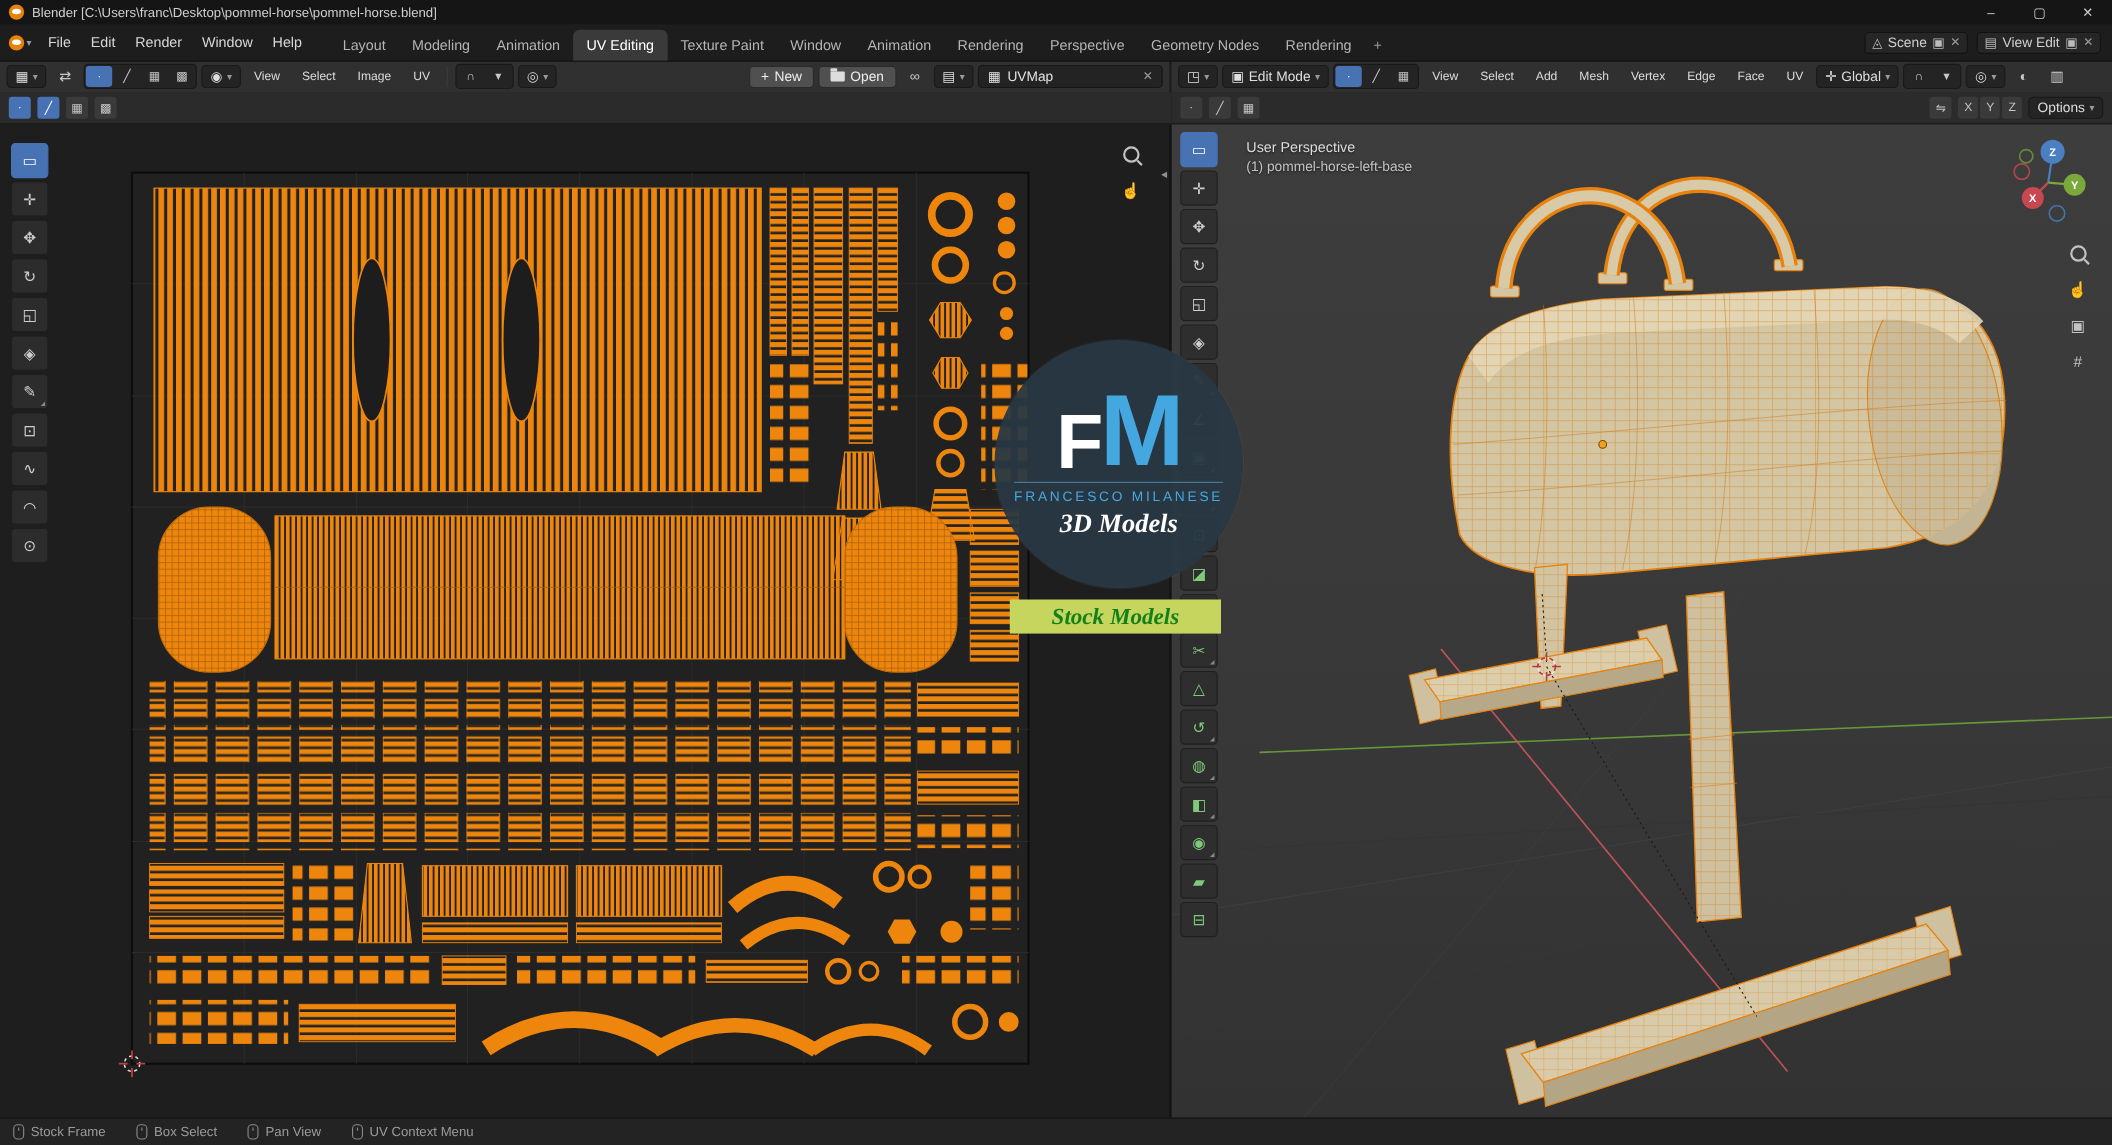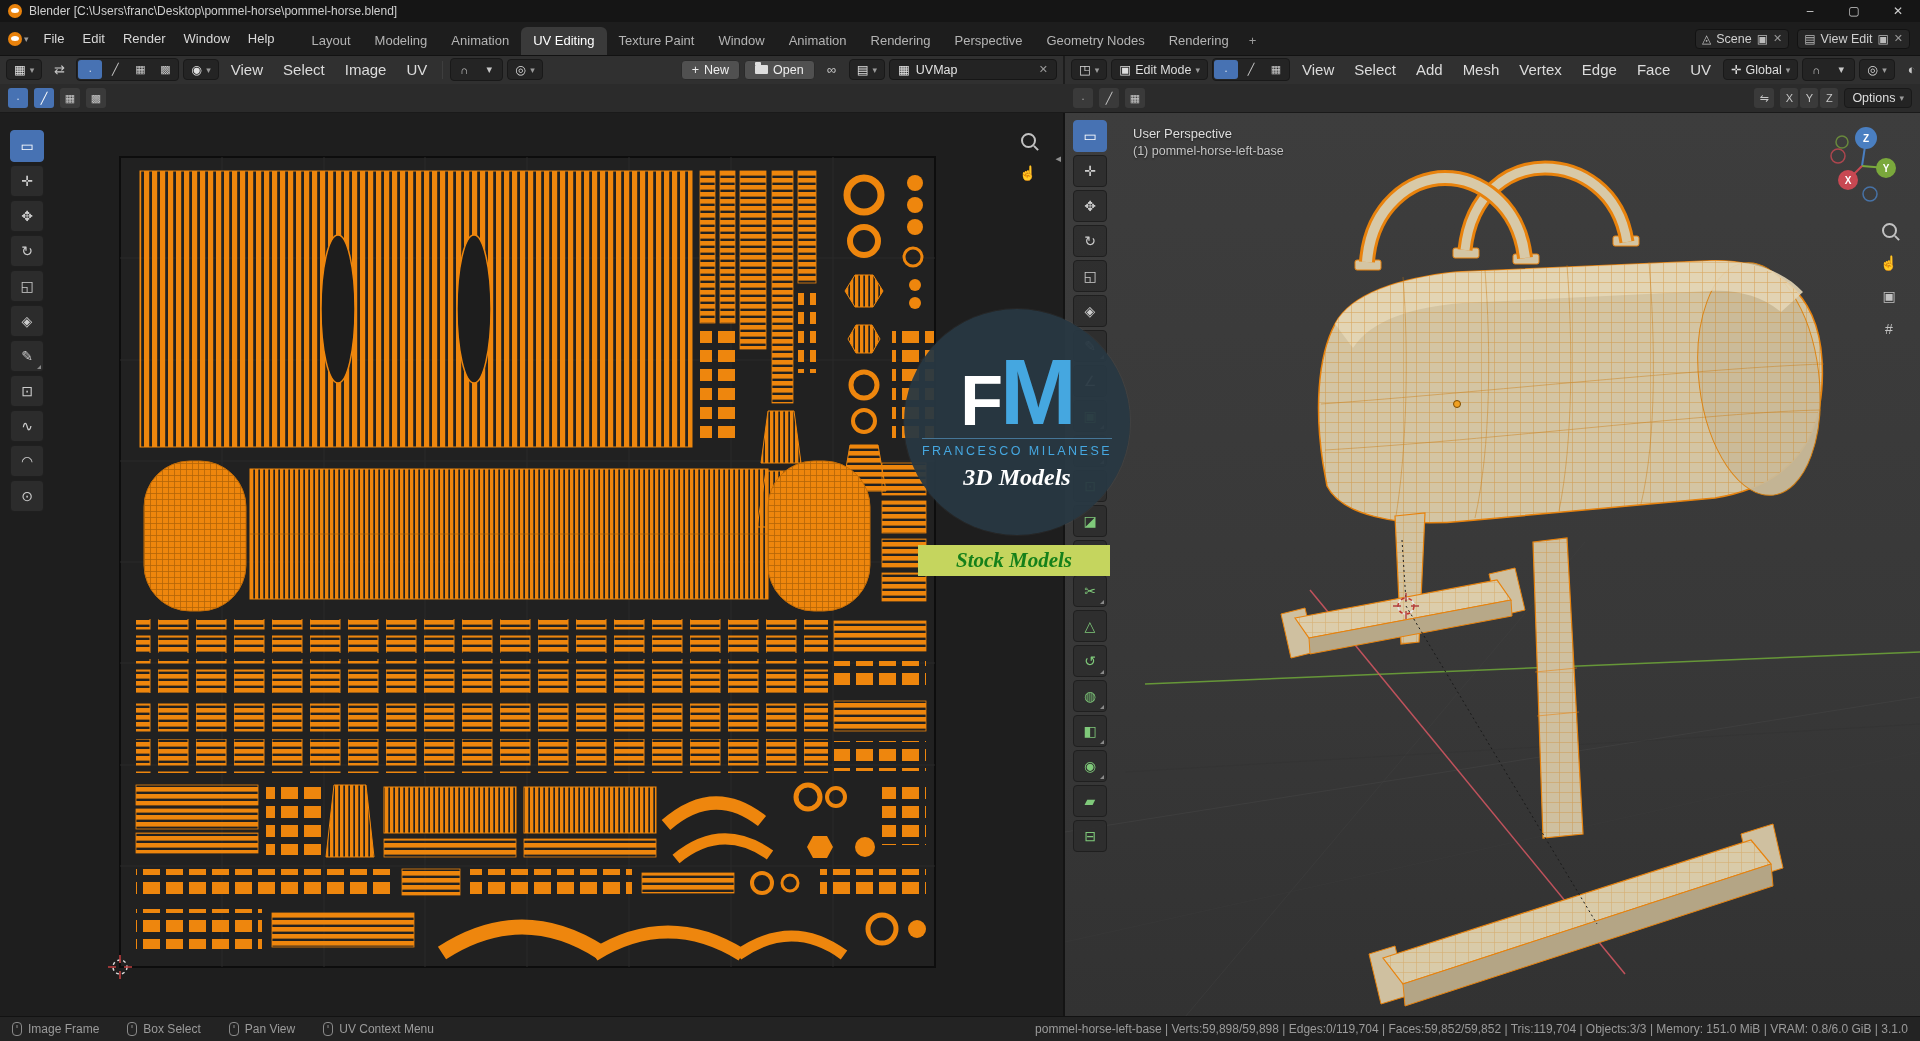--- a/index.html
+++ b/index.html
@@ -28,21 +28,21 @@
   
   .ed-header{position:absolute;top:55px;height:29px;background:#303030;border-bottom:1px solid #232323;display:flex;align-items:center;gap:4px;padding:0 6px;z-index:8;white-space:nowrap}
   .ed-header.left{left:0;width:1051px}
   .ed-header.right{left:1065px;right:0}
   .hsep{width:1px;height:18px;background:#3e3e3e;margin:0 3px}
   .ic{min-width:22px;height:22px;display:flex;align-items:center;justify-content:center;border-radius:3px;color:#c8c8c8;font-size:13px;padding:0 2px}
   .ic.on{background:#4772b3;color:#fff}
   .seg{display:flex;background:#242424;border:1px solid #191919;border-radius:4px;padding:1px;gap:1px}
   .seg .ic{min-width:20px;height:19px;font-size:11px}
   .dd{display:flex;align-items:center;gap:4px;background:#242424;border:1px solid #191919;border-radius:4px;padding:2px 7px;color:#dedede;font-size:12.5px}
-  .hmenu{padding:4px 8px;border-radius:4px;color:#dcdcdc;font-size:15px}
+  .hmenu{padding:4px 8px;border-radius:4px;color:#dcdcdc;font-size:11px}
   .pushbtn{display:flex;align-items:center;gap:5px;background:#505050;border:1px solid #2a2a2a;border-radius:4px;padding:2px 10px;color:#efefef;font-size:12.5px}
   .folder{width:13px;height:9px;background:#ddd;border-radius:1px;position:relative;display:inline-block}
   .folder::before{content:"";position:absolute;top:-3px;left:0;width:6px;height:3px;background:#ddd;border-radius:1px 1px 0 0}
   .field{display:flex;align-items:center;gap:6px;background:#232323;border:1px solid #161616;border-radius:4px;padding:2px 8px;min-width:150px;color:#e2e2e2}
   .field .wx{margin-left:auto;color:#9a9a9a;font-size:11px}
   .spacer{flex:1}
   
   .toolrow{position:absolute;top:84px;height:28px;background:#2b2b2b;border-bottom:1px solid #1a1a1a;display:flex;align-items:center;gap:6px;padding:0 8px;z-index:8}
   .toolrow.left{left:0;width:1049px}
   .toolrow.right{left:1065px;right:0}
@@ -540,28 +540,27 @@
     <span class="wm-m">M</span>
   </div>
   <div class="wm-name">FRANCESCO MILANESE</div>
   <div class="wm-sub">3D Models</div>
 </div>
 <div class="wm-stock">Stock Models</div>
 
 <div class="statusbar">
   <span class="sitem">
     <span class="mouse"></span>
-    <span>Image Frame</span>
+    <span>Stock Frame</span>
   </span>
   <span class="sitem">
     <span class="mouse"></span>
     <span>Box Select</span>
   </span>
   <span class="sitem">
     <span class="mouse"></span>
     <span>Pan View</span>
   </span>
   <span class="sitem">
     <span class="mouse"></span>
     <span>UV Context Menu</span>
   </span>
-  <span class="stats">pommel-horse-left-base | Verts:59,898/59,898 | Edges:0/119,704 | Faces:59,852/59,852 | Tris:119,704 | Objects:3/3 | Memory: 151.0 MiB | VRAM: 0.8/6.0 GiB | 3.1.0</span>
 </div>
 
 </body></html>

